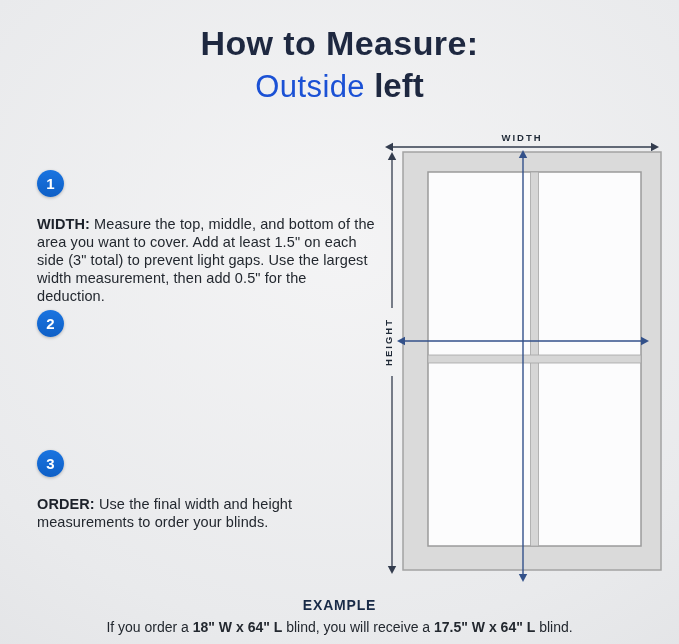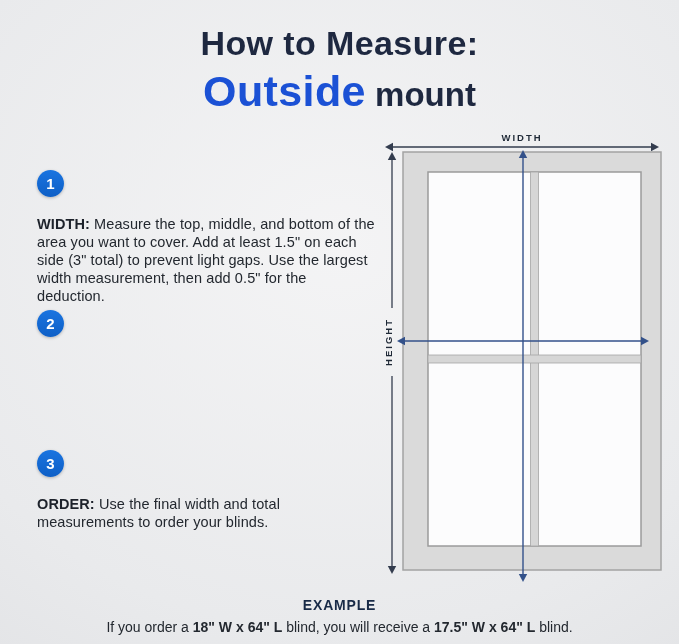--- a/index.html
+++ b/index.html
@@ -8,21 +8,21 @@
 
   .page {
     position:relative; width:679px; height:644px; overflow:hidden;
     background: radial-gradient(130% 120% at 50% 38%, #f4f4f5 0%, #e9eaec 50%, #d8d9dc 100%);
   }
 
   
   .header { position:absolute; top:24px; left:0; right:0; text-align:center; color:#1e2840; }
   .title-l1 { font-size:34px; font-weight:700; letter-spacing:0.4px; }
   .title-l2 { font-size:33px; font-weight:700; margin-top:4px; }
-  .title-hl { font-size:43px; font-weight:700; color:#1b51d5; letter-spacing:0.4px; }
+  .title-hl { font-size:31px; font-weight:400; color:#1b51d5; letter-spacing:0.4px; }
 
   
   .step { position:absolute; left:37px; width:340px; }
   .step-1 { top:170px; }
   .step-2 { top:310px; }
   .step-3 { top:450px; }
   .badge {
     width:27px; height:27px; border-radius:50%;
     background: linear-gradient(180deg,#1a74e0 0%, #0e5fc6 100%);
     color:#ffffff; font-size:15px; font-weight:700;
@@ -44,35 +44,35 @@
   .example p  { margin-top:6px; font-size:14px; color:#23282f; }
   .example p .b { font-weight:700; }
 </style>
 </head>
 <body>
 
 <div class="page">
 
   <div class="header">
     <div class="title-l1">How to Measure:</div>
-    <div class="title-l2"><span class="title-hl">Outside</span><span> mount</span></div>
+    <div class="title-l2"><span class="title-hl">Outside</span><span> left</span></div>
   </div>
 
   <div class="step step-1">
     <div class="badge">1</div>
     <p><span class="lbl">WIDTH:</span><span> Measure the top, middle, and bottom of the area you want to cover. Add at least 1.5" on each side (3" total) to prevent light gaps. Use the largest width measurement, then add 0.5" for the deduction.</span></p>
   </div>
 
   <div class="step step-2">
     <div class="badge">2</div>
   </div>
 
   <div class="step step-3">
     <div class="badge">3</div>
-    <p><span class="lbl">ORDER:</span><span> Use the final width and total measurements to order your blinds.</span></p>
+    <p><span class="lbl">ORDER:</span><span> Use the final width and height measurements to order your blinds.</span></p>
   </div>
 
   <svg class="diagram" width="298" height="466" viewBox="0 0 298 466" xmlns="http://www.w3.org/2000/svg">
 
     <text x="149" y="11" text-anchor="middle" font-size="9.5" font-weight="700" letter-spacing="2" fill="#1f2937">WIDTH</text>
 
     <g fill="#333c4e" stroke="none">
       <line x1="19" y1="17" x2="279" y2="17" stroke="#333c4e" stroke-width="1.3"></line>
       <polygon points="12,17 20,12.8 20,21.2"></polygon>
       <polygon points="286,17 278,12.8 278,21.2"></polygon>

